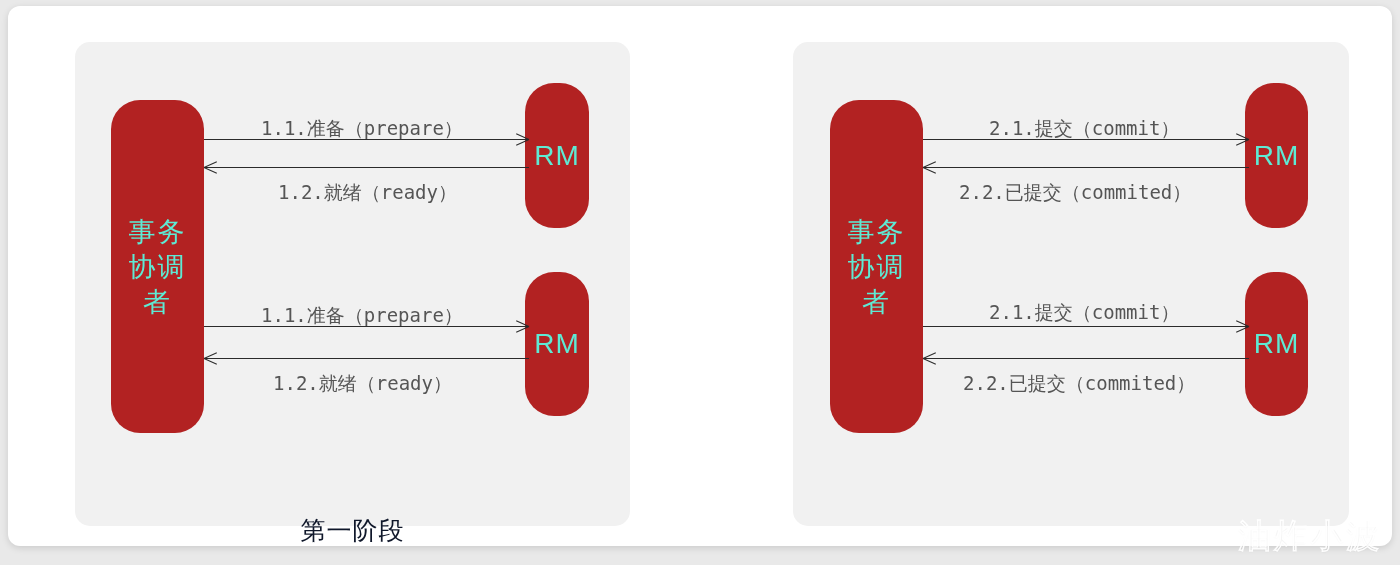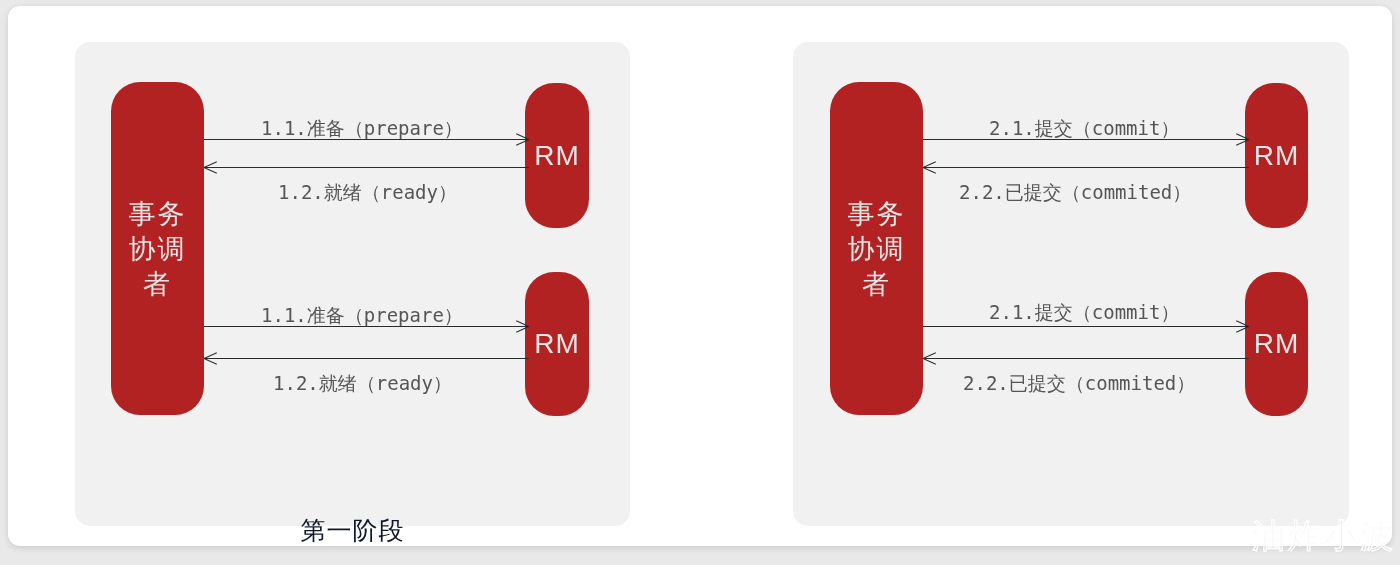--- a/index.html
+++ b/index.html
@@ -46,33 +46,34 @@
     letter-spacing: 1px;
     font-family: "DejaVu Sans", "Liberation Sans", sans-serif;
   }
   #panel-one .stage-label { top: 472px; }
   #panel-two .stage-label { top: 472px; }
 
   
   .redbox {
     position: absolute;
     background: #b22222;
-    color: #e5e5e5;
+    color: #5eead4;
     display: flex;
     align-items: center;
     justify-content: center;
     box-sizing: border-box;
     border-radius: 29px;
   }
   .coordinator {
     flex-direction: column;
     font-size: 27px;
     line-height: 1.30;
     letter-spacing: 2px;
     font-family: "DejaVu Sans", "Liberation Sans", sans-serif;
+    margin-top: 18px;
   }
   .coordinator span { display: block; }
   .rm {
     font-size: 28px;
     letter-spacing: 1px;
     font-family: "Liberation Sans", "DejaVu Sans", sans-serif;
   }
 
   
   #coord-one { left: 36px;  top: 40px; width: 93px;  height: 333px; }
@@ -118,21 +119,21 @@
     font-size: 19px;
     white-space: nowrap;
     font-family: "DejaVu Sans Mono", "Liberation Mono", monospace;
     letter-spacing: 0px;
     text-align: center;
   }
 
   
   #watermark {
     position: absolute;
-    right: 4px;
+    right: 18px;
     bottom: 6px;
     font-size: 33px;
     letter-spacing: 3px;
     color: rgba(255,255,255,0.0);
     -webkit-text-stroke: 1.5px rgba(255,255,255,0.95);
     text-shadow: 0 1px 2px rgba(0,0,0,0.05);
     font-family: "DejaVu Sans", "Liberation Sans", sans-serif;
     user-select: none;
   }
 </style>

